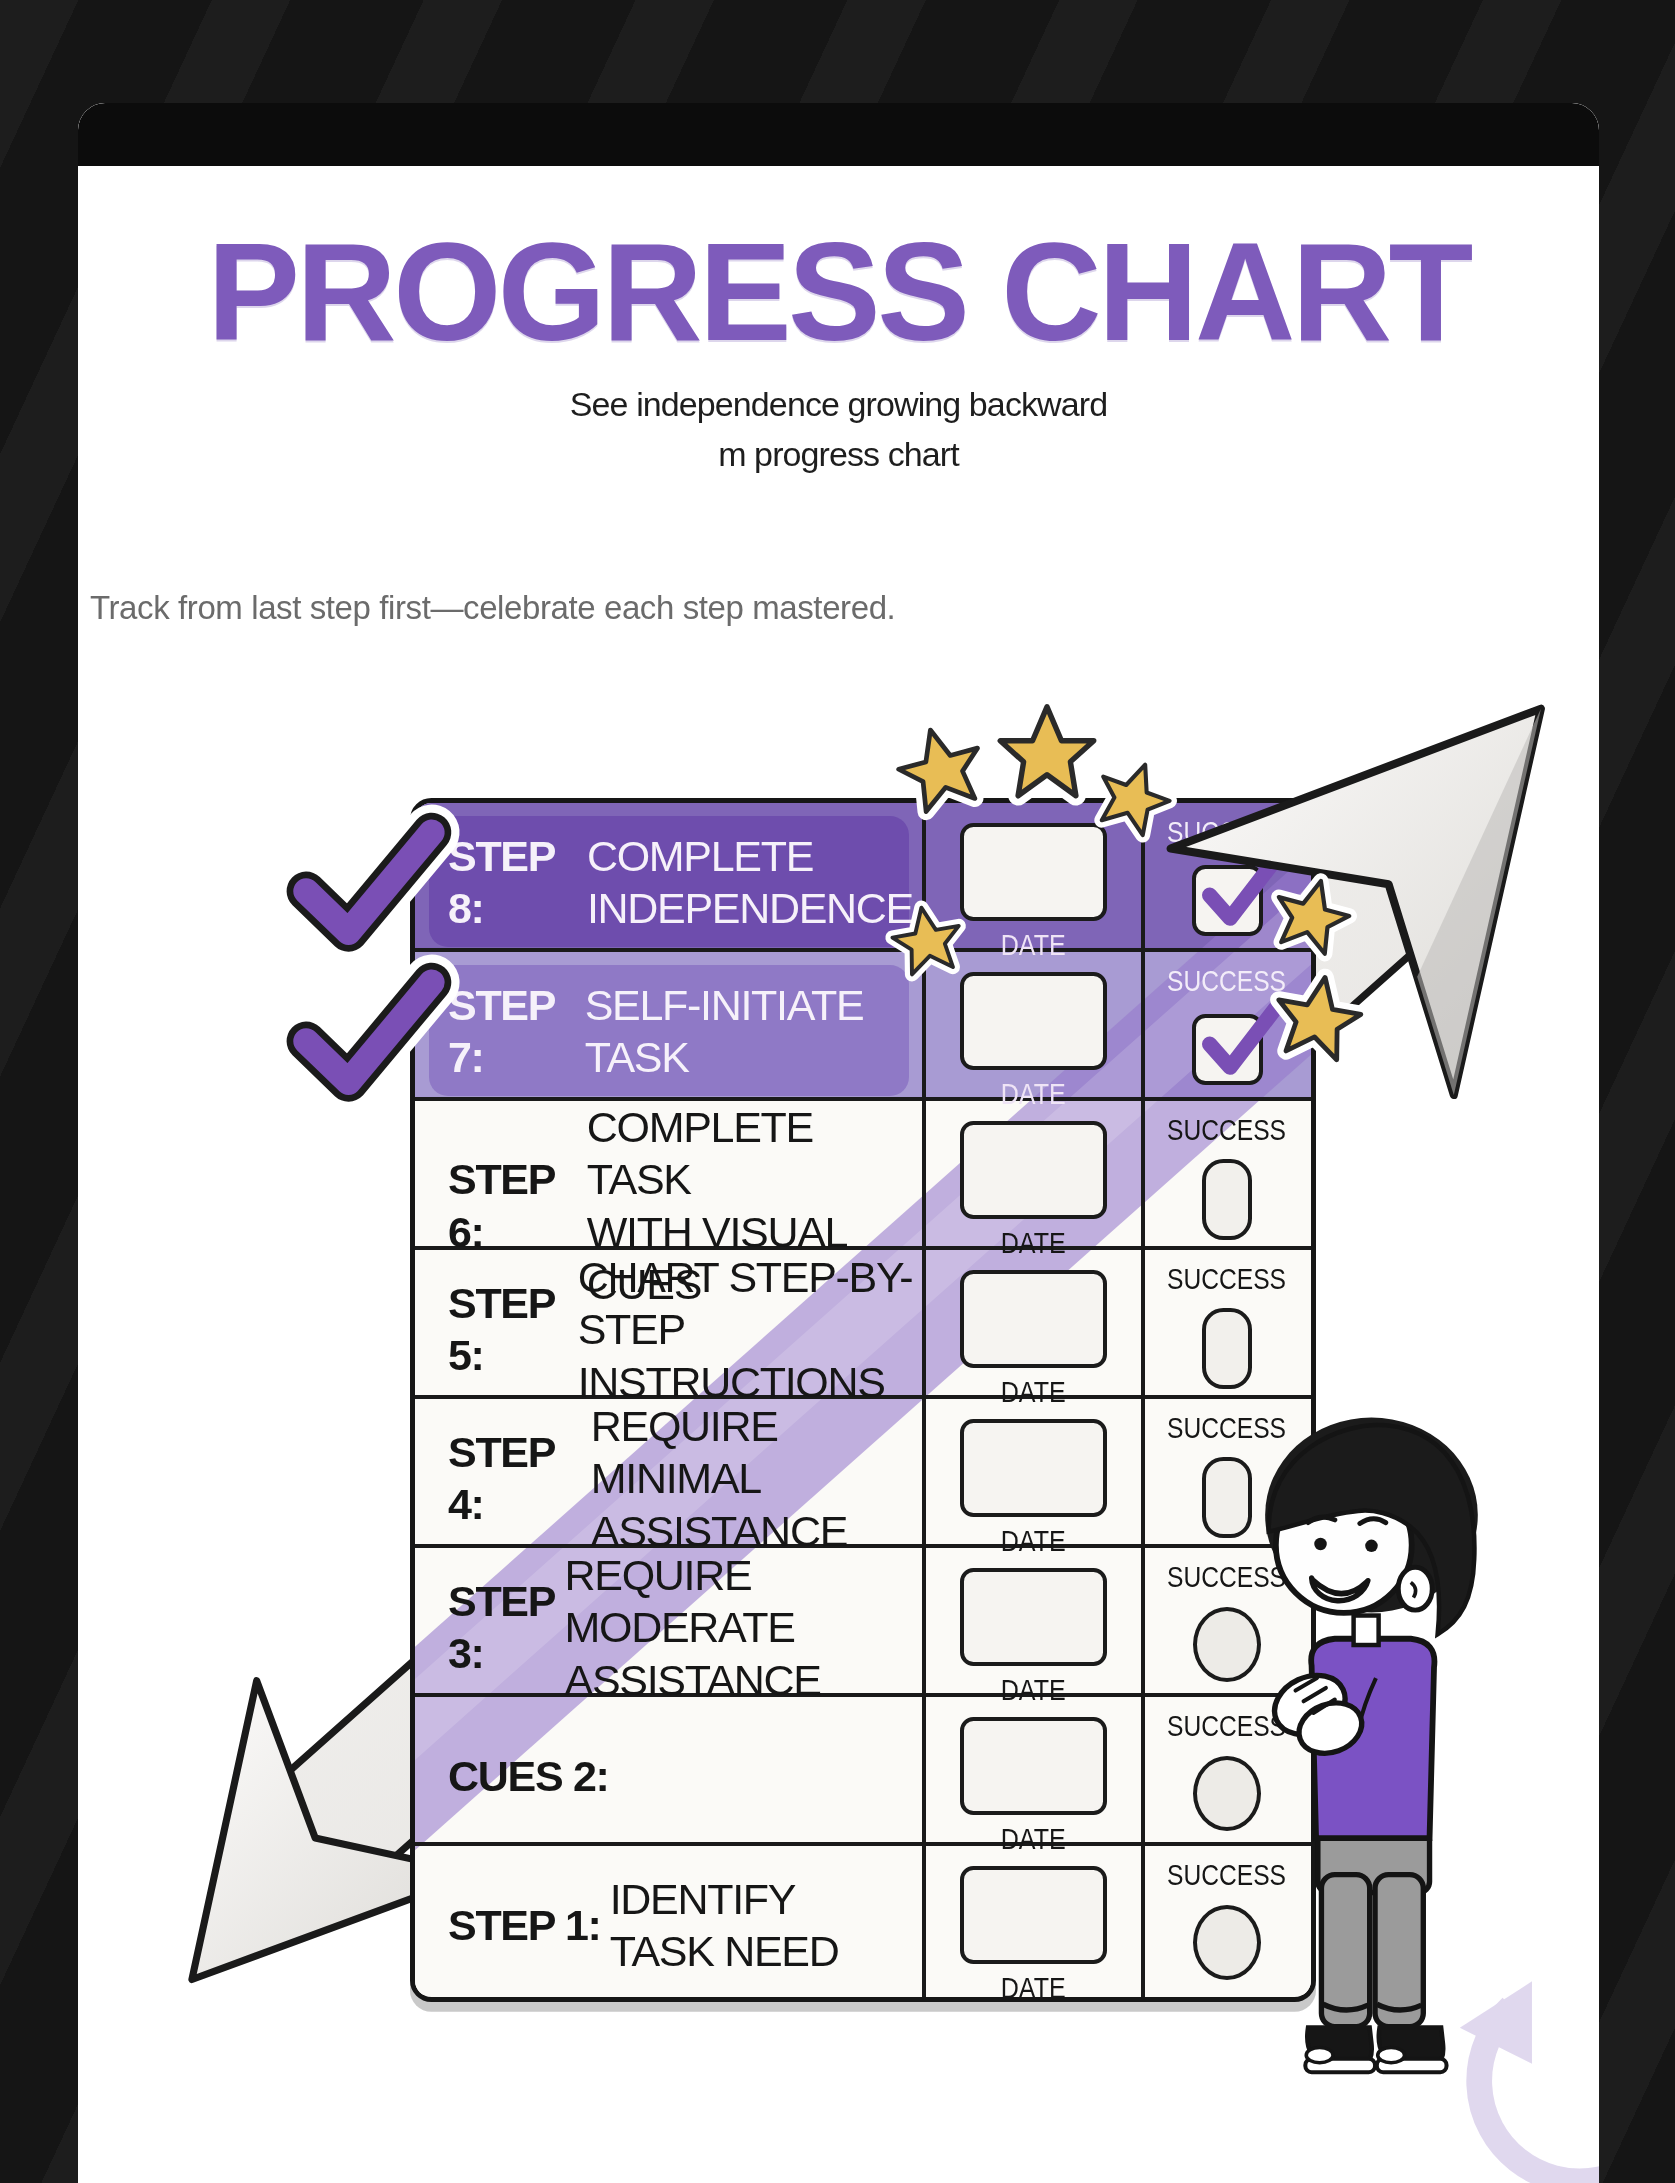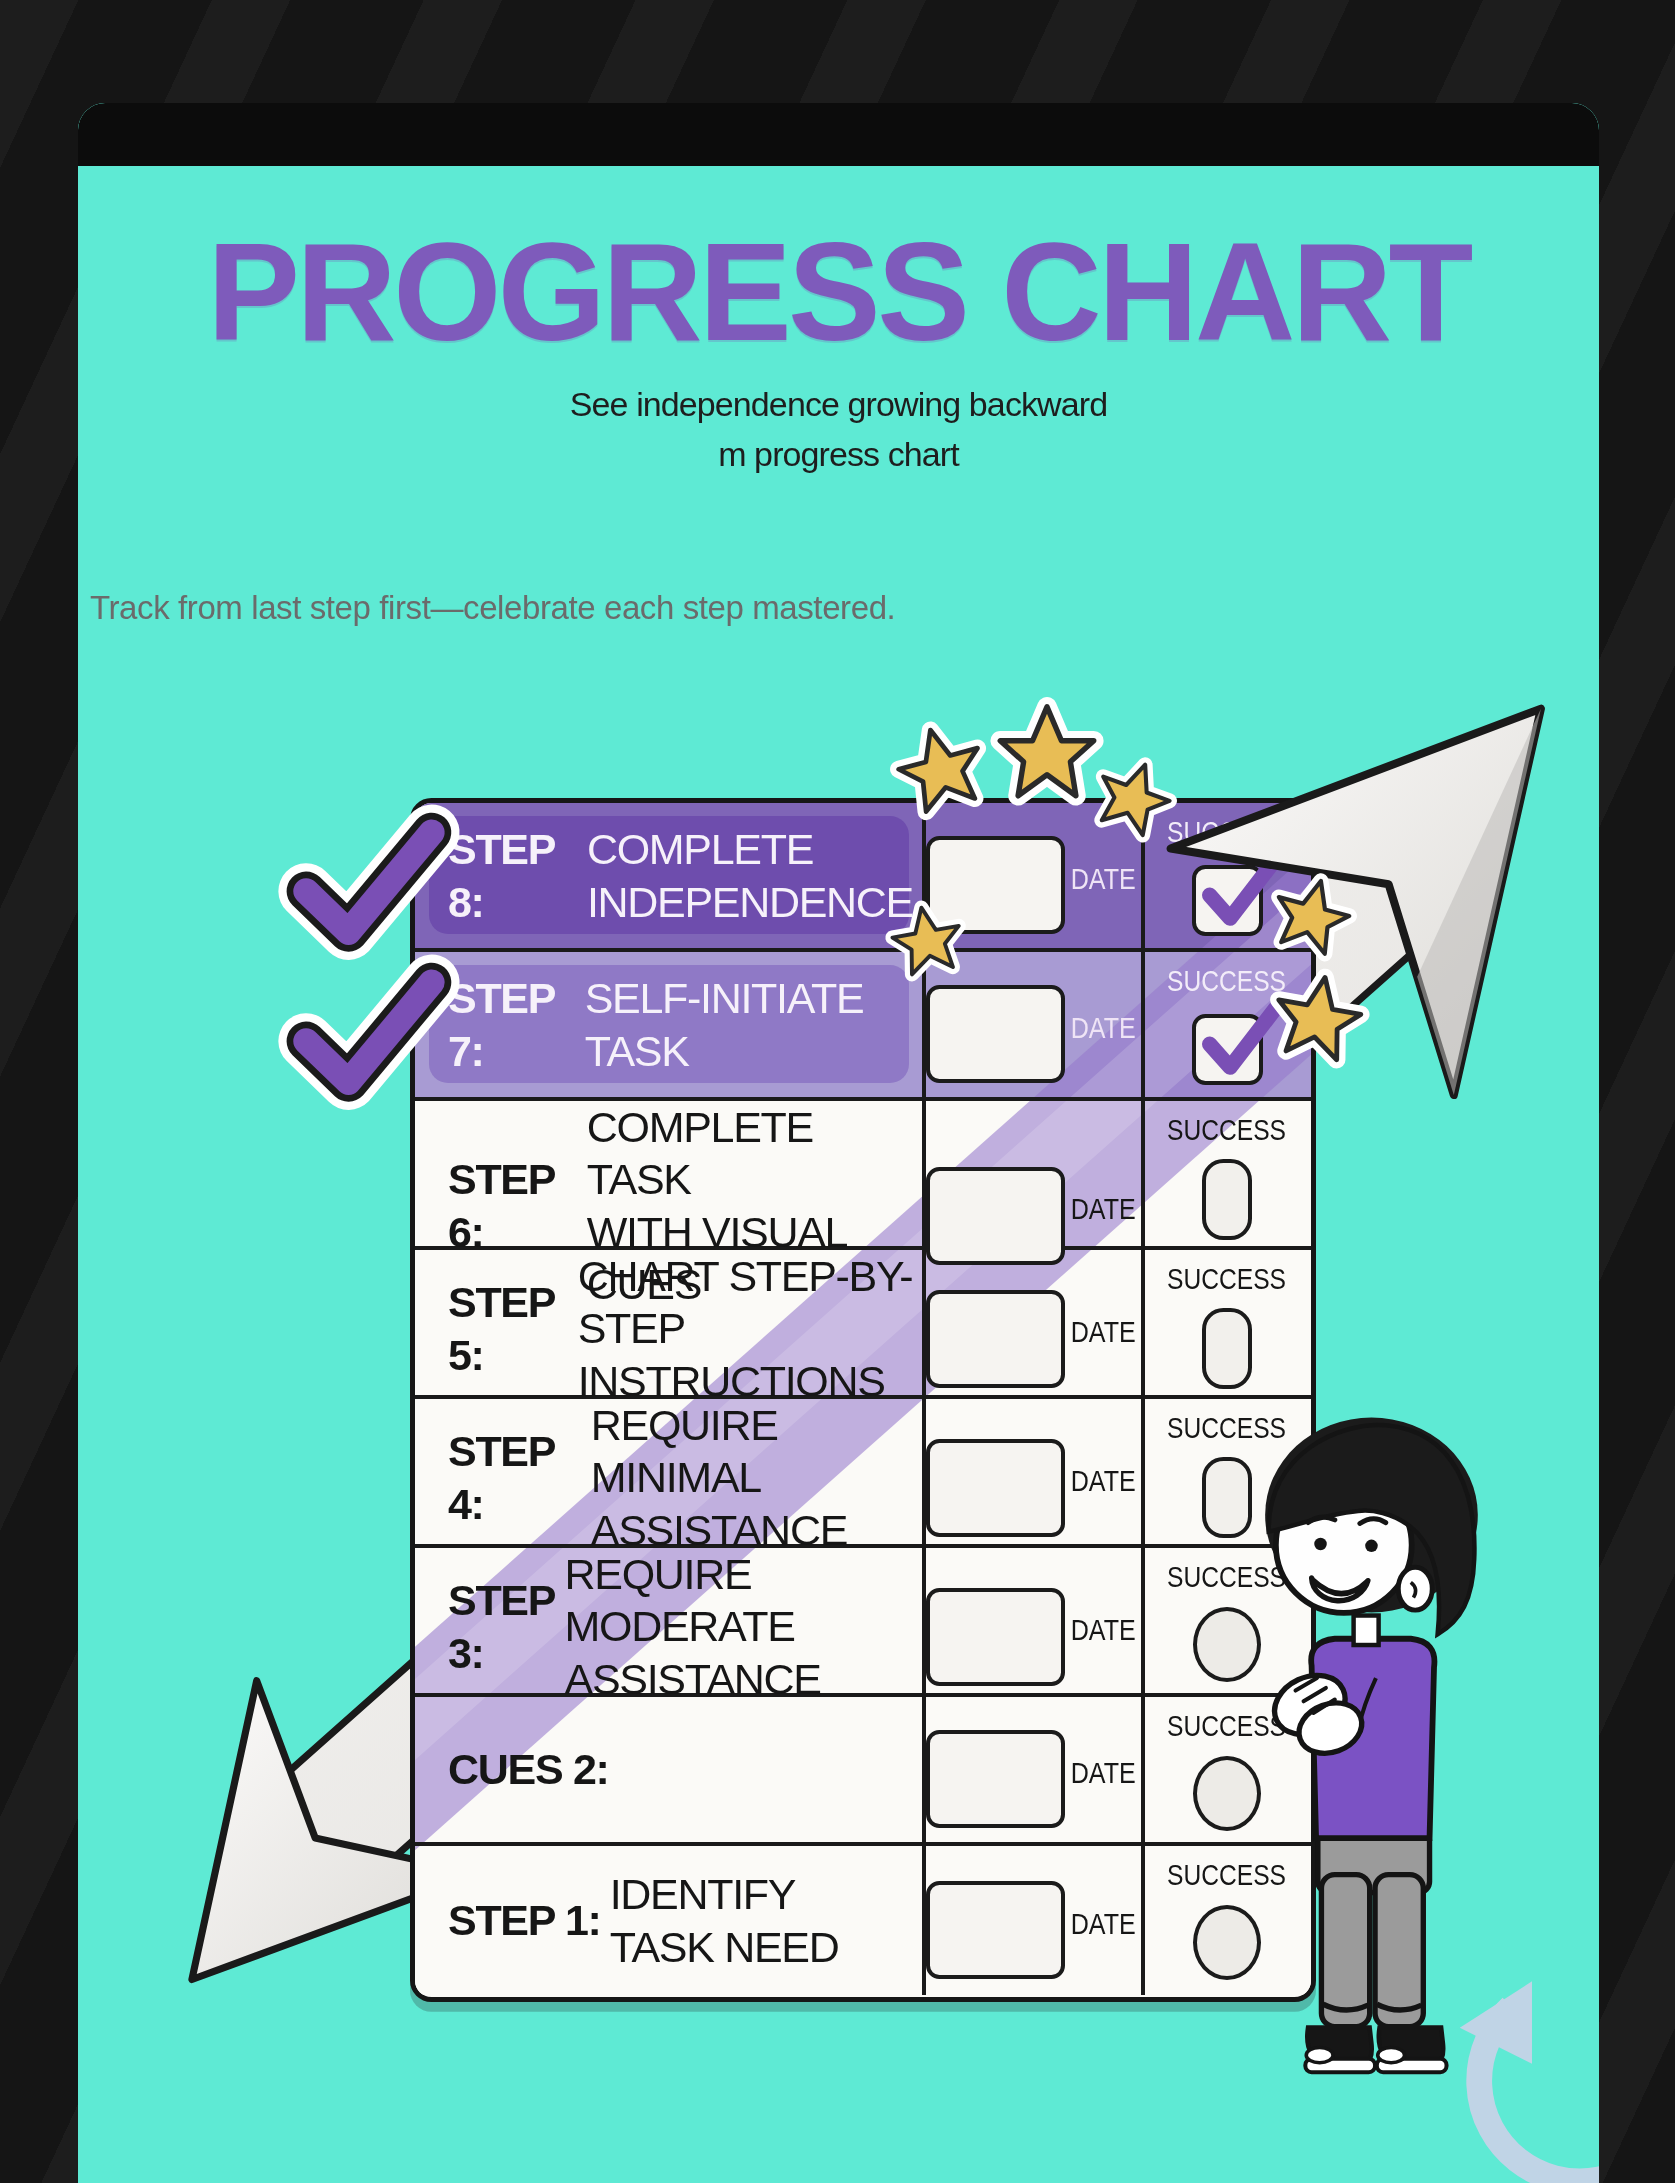--- a/index.html
+++ b/index.html
@@ -5,21 +5,21 @@
   * { box-sizing: border-box; margin: 0; padding: 0; }
   html,body { width:1675px; height:2183px; overflow:hidden; }
   body {
     font-family: "Liberation Sans", sans-serif;
     background:
       repeating-linear-gradient(115deg, rgba(255,255,255,0.035) 0 71px, rgba(255,255,255,0) 71px 192px),
       #151515;
   }
   .card {
     position:absolute; left:78px; top:103px; width:1521px; height:2081px;
-    background:#5eead4; border-radius:27px 27px 0 0; overflow:hidden;
+    background:#ffffff; border-radius:27px 27px 0 0; overflow:hidden;
   }
   .card-topbar { position:absolute; left:0; top:0; width:100%; height:63px;
     background:#0c0c0c; border-radius:27px 27px 0 0; }
 
   
   .title {
     position:absolute; left:0; top:109px; width:100%;
     text-align:center; font-weight:bold; font-size:139px; letter-spacing:-3.6px;
     color:#7e5bbb; text-shadow:0 1.8px 0 rgba(120,90,180,0.25);
     white-space:nowrap;
@@ -56,21 +56,21 @@
   .v-purple-dark .plate  { background:#6e4dad; }
   .v-purple-light .plate { background:#8f79c6; }
   .step-label {
     position:relative; height:100%; display:flex; align-items:center;
     padding-left:33px; padding-right:9px;
     font-size:43px; line-height:1.22; letter-spacing:-1.3px; color:#161616;
   }
   .step-label b { font-weight:bold; margin-right:9px; }
   .step-label span { font-weight:normal; white-space:pre-line; }
   .v-purple-dark .step-label, .v-purple-light .step-label { color:#f6f1fa; }
-  .date-cell { display:flex; flex-direction:row; align-items:center; }
+  .date-cell { display:flex; flex-direction:column; align-items:center; }
   .date-box { margin-top:19.7px; width:147px; height:98px; border-radius:13.4px;
     border:4.5px solid #1b1b1b; background:#f6f4f1; }
   .date-label { margin-top:7.1px; font-size:29.5px; letter-spacing:0px; color:#161616;
     display:inline-block; transform:scaleX(0.85); }
   .v-purple-dark .date-label, .v-purple-light .date-label { color:#efe4f6; }
   .success-cell { display:flex; flex-direction:column; align-items:center; }
   .success-label { margin-top:11.6px; font-size:30px; color:#161616;
     display:inline-block; transform:scaleX(0.82); white-space:nowrap; }
   .v-purple-dark .success-label, .v-purple-light .success-label { color:#f3edf9; }
   .checkbox { position:relative; margin-top:16px; }

